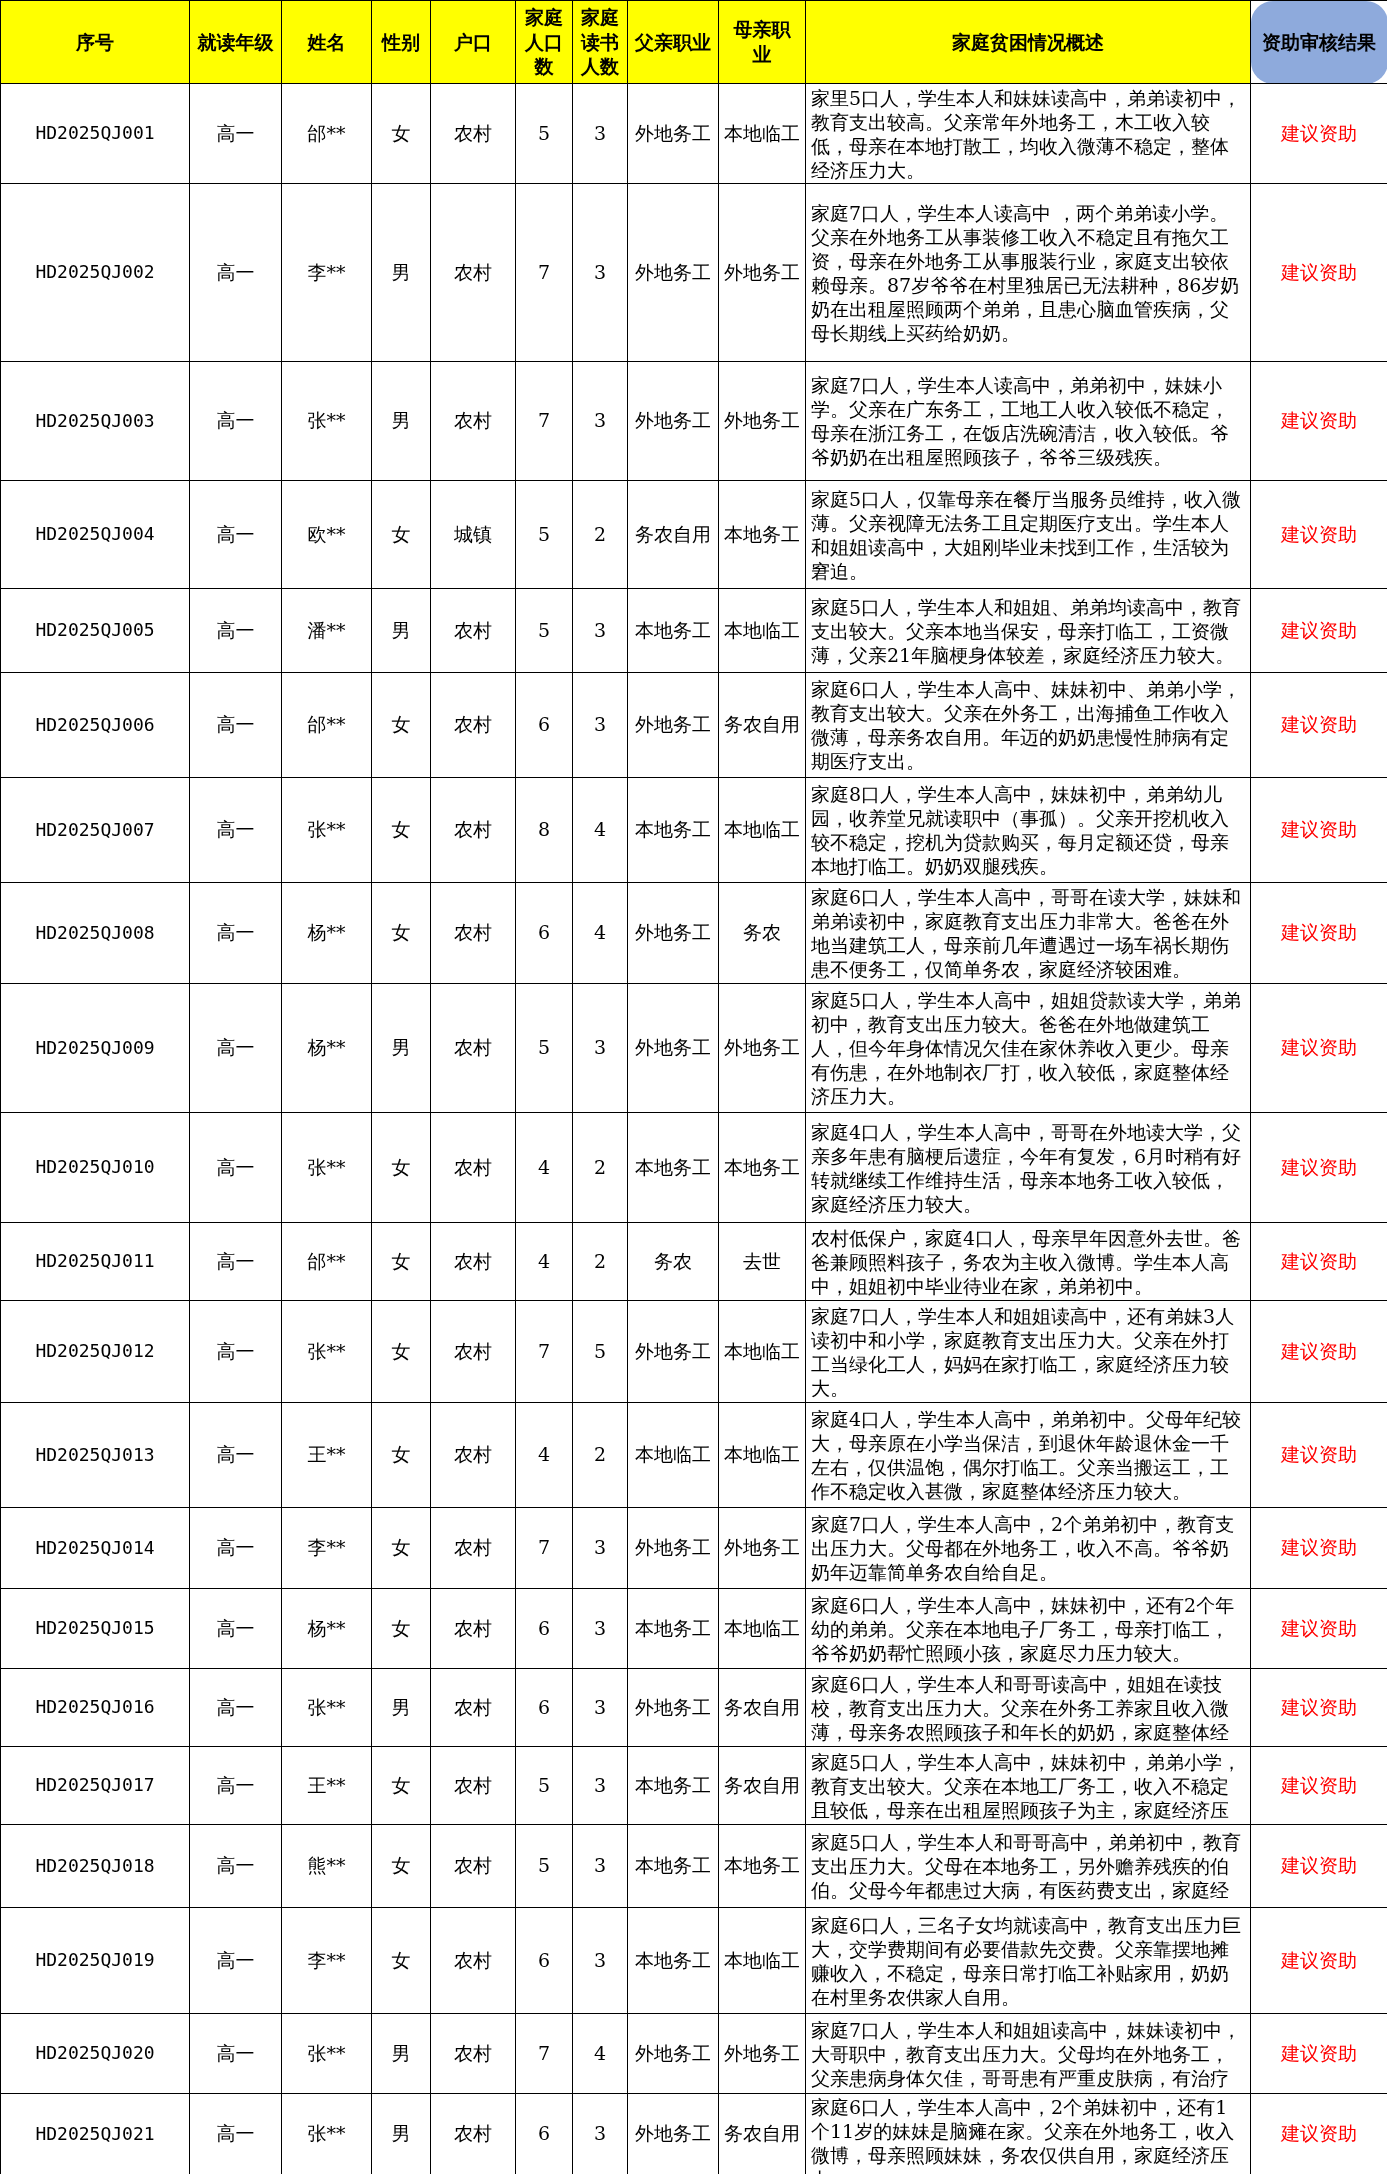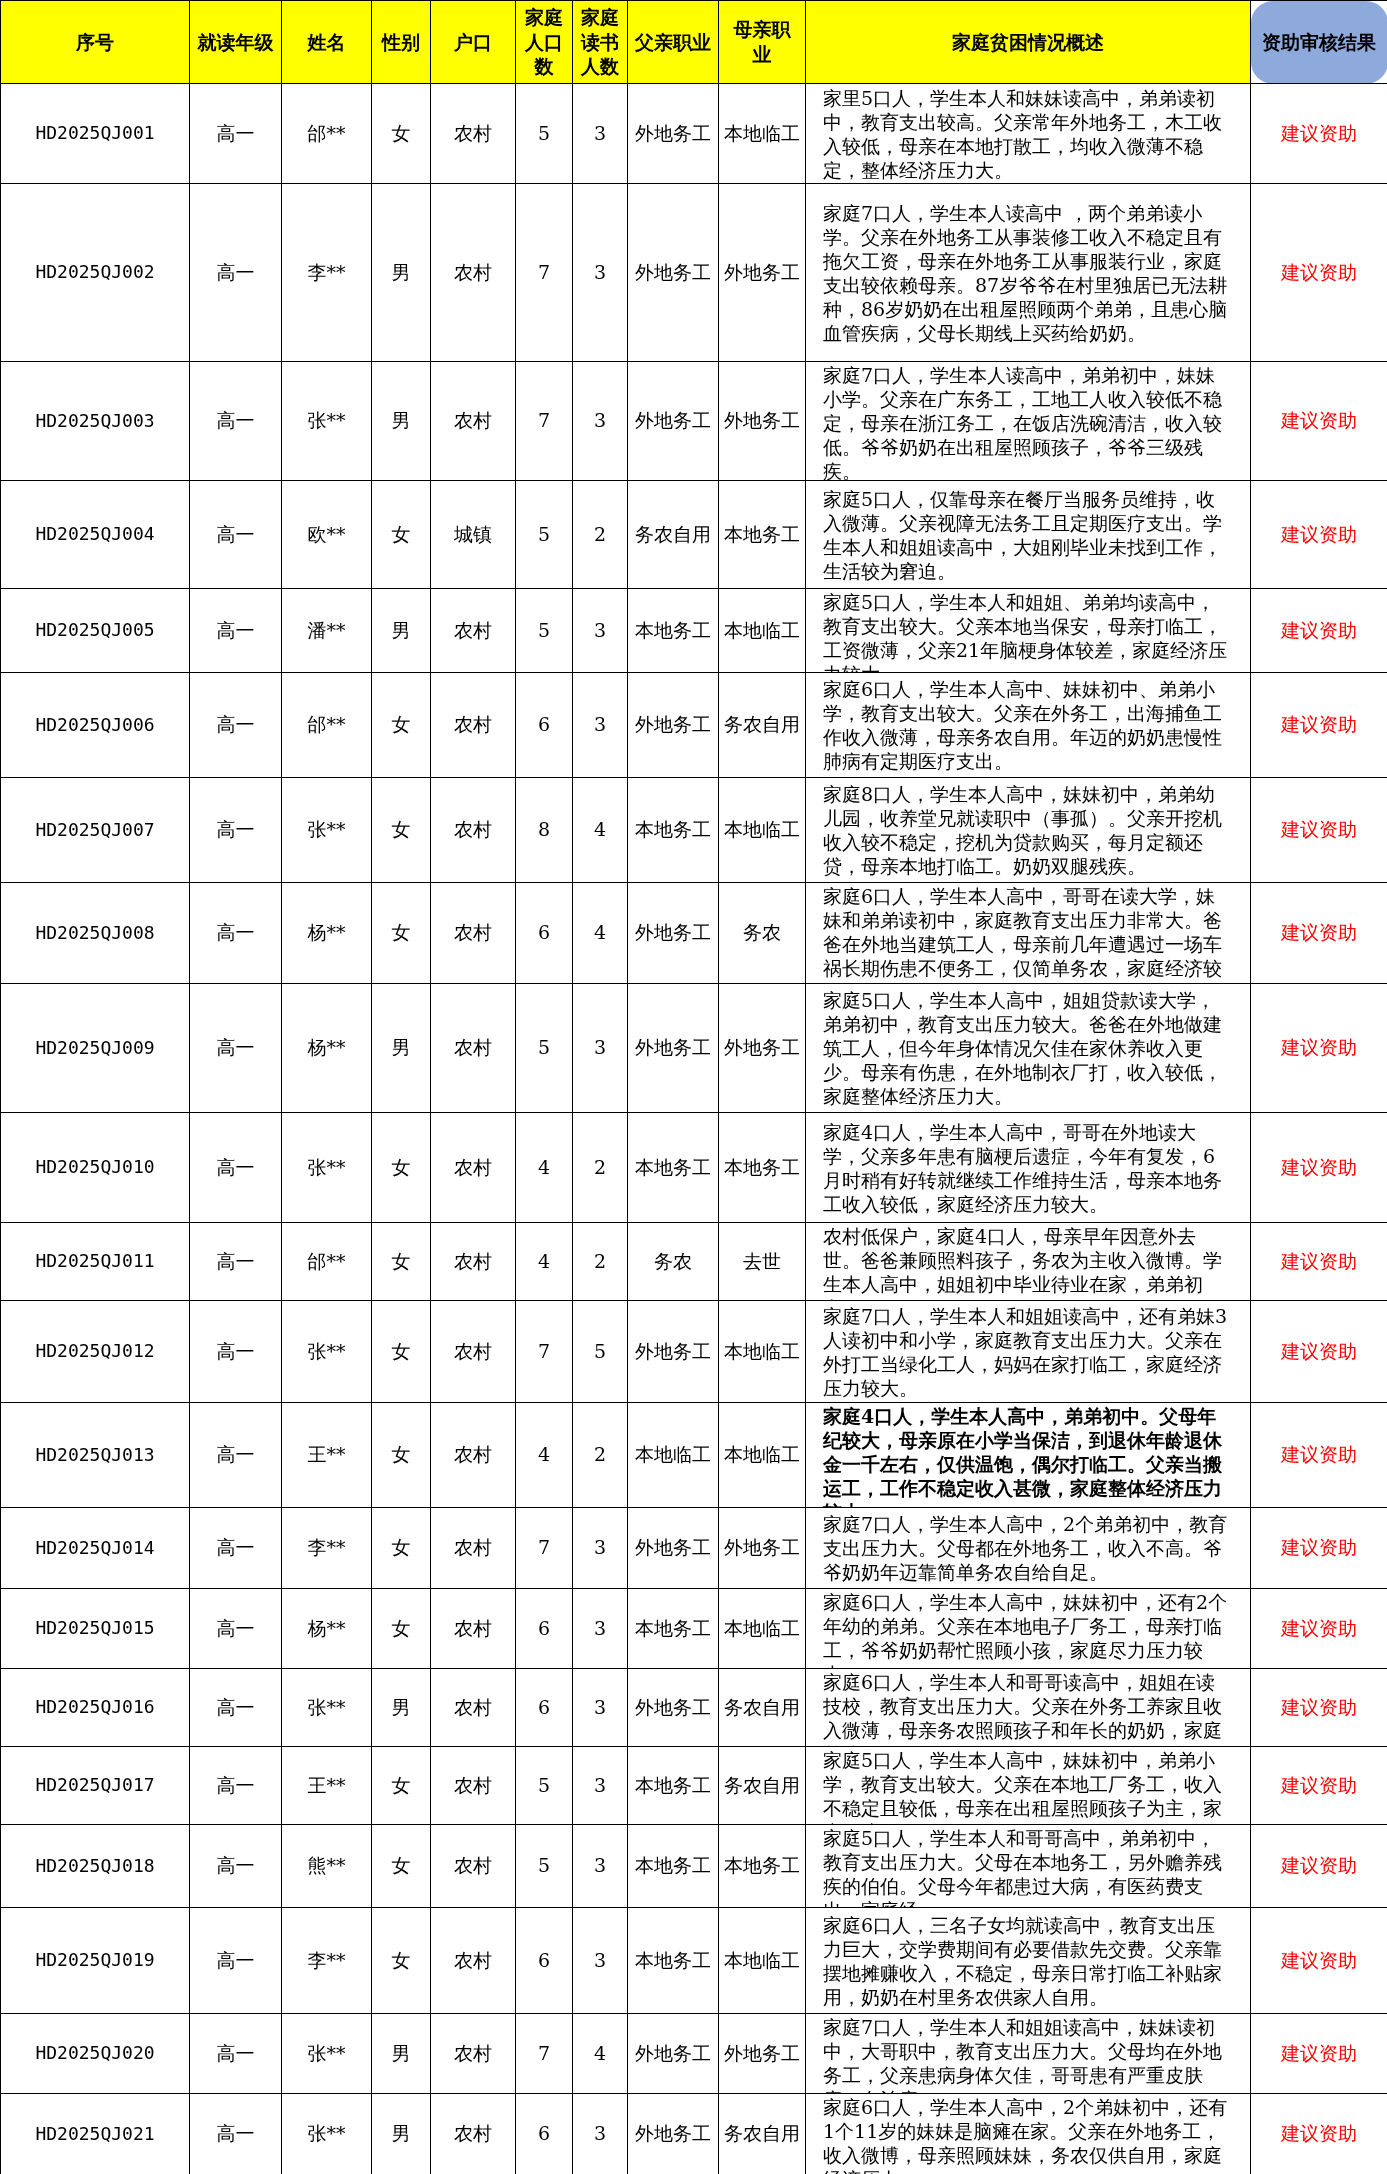--- a/index.html
+++ b/index.html
@@ -27,21 +27,21 @@
     font-size:19px;text-align:center;vertical-align:middle;padding:0 2px;
     line-height:1.25;
   }
   td.cell-id{
     font-family:"DejaVu Sans Mono","Liberation Mono",monospace;
     font-size:18px;letter-spacing:0;
   }
   td.cell-summary{text-align:left;padding:0;}
   td.cell-summary .wrap{display:flex;overflow:hidden;}
   td.cell-summary .summary-inner{
-    margin:auto 12px;padding:1px 6px 1px 5px;
+    margin:auto 0;padding:1px 6px 1px 5px;
     font-size:19px;line-height:24px;
   }
   td.cell-result{color:var(--result-red);}
   td.cell-students{position:relative;}
 </style>
 </head>
 <body>
 
 <table>
   <colgroup>
@@ -281,21 +281,21 @@
         <td class="cell-id">HD2025QJ013</td>
         <td class="cell-grade">高一</td>
         <td class="cell-name">王**</td>
         <td class="cell-gender">女</td>
         <td class="cell-hukou">农村</td>
         <td class="cell-members">4</td>
         <td class="cell-students">2</td>
         <td class="cell-father">本地临工</td>
         <td class="cell-mother">本地临工</td>
         <td class="cell-summary">
-          <div class="wrap" style="height: 104px; font-weight: bold;">
+          <div class="wrap" style="height: 104px;">
             <div class="summary-inner">家庭4口人，学生本人高中，弟弟初中。父母年纪较大，母亲原在小学当保洁，到退休年龄退休金一千左右，仅供温饱，偶尔打临工。父亲当搬运工，工作不稳定收入甚微，家庭整体经济压力较大。</div>
           </div>
         </td>
         <td class="cell-result">建议资助</td>
       </tr>
       <tr style="height: 81px;">
         <td class="cell-id">HD2025QJ014</td>
         <td class="cell-grade">高一</td>
         <td class="cell-name">李**</td>
         <td class="cell-gender">女</td>

